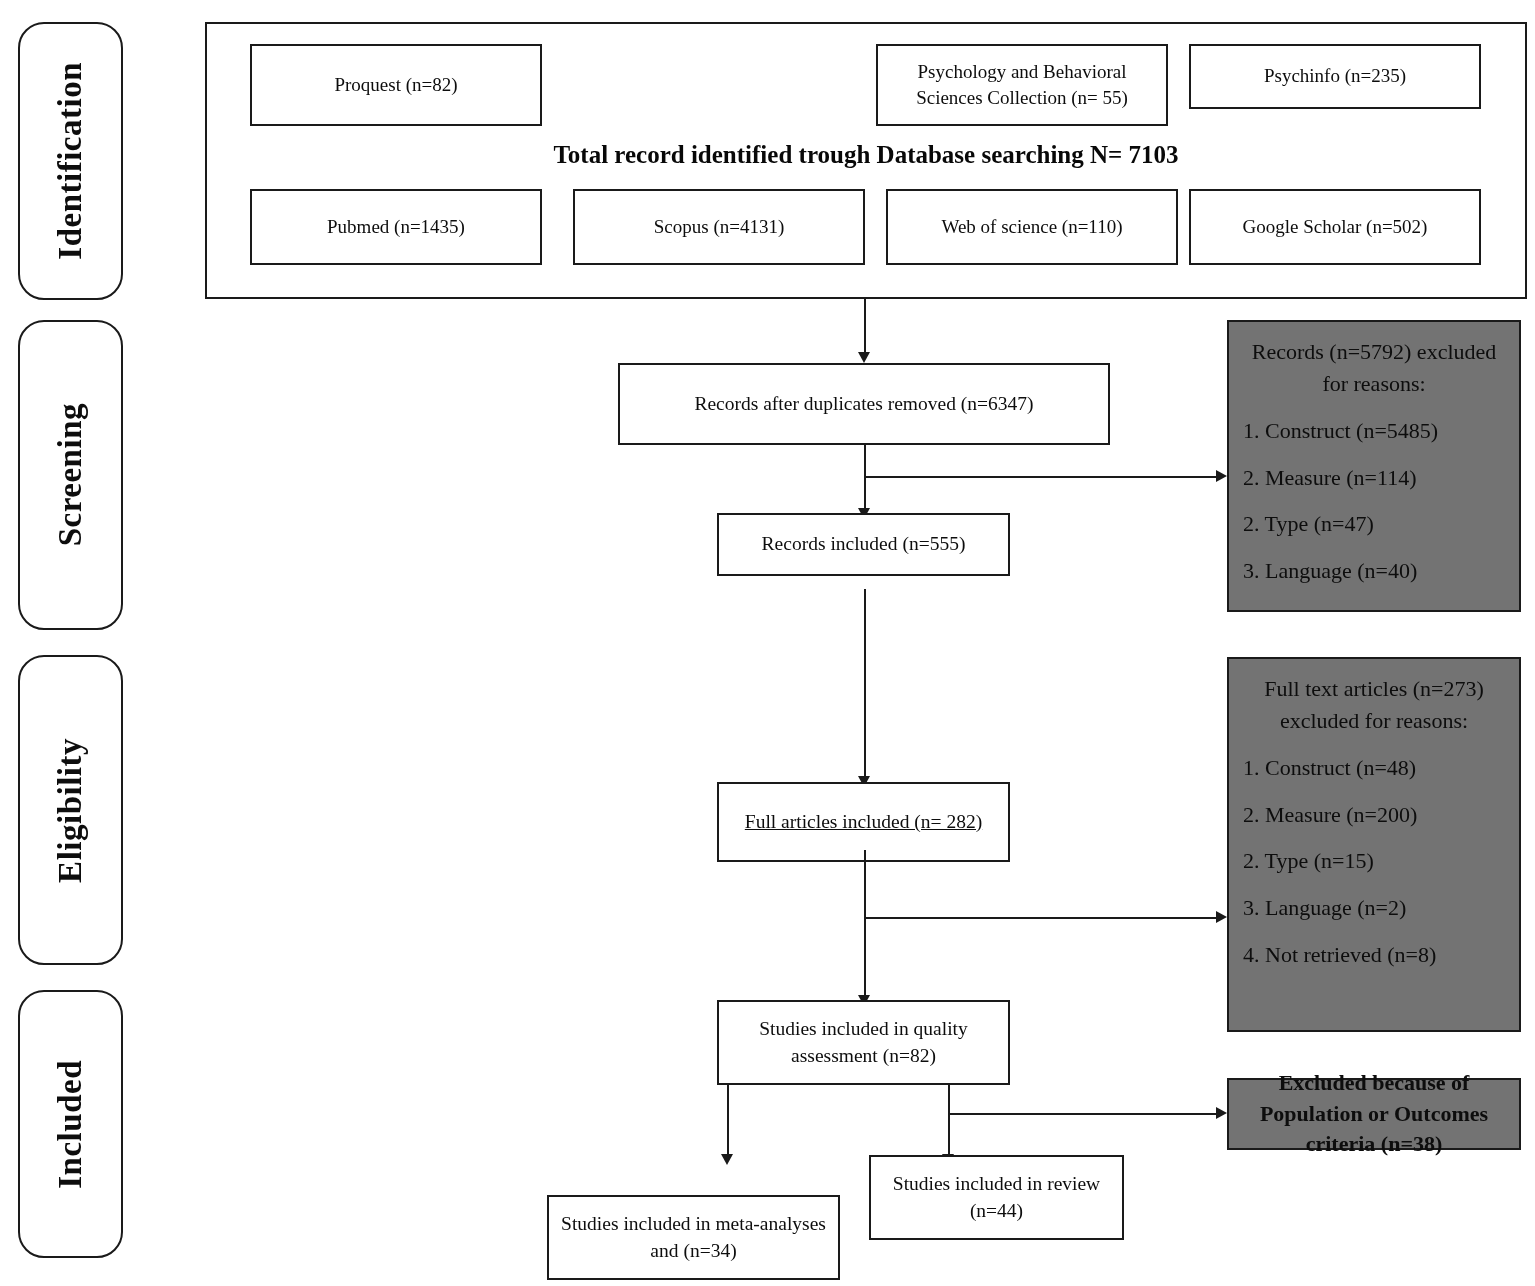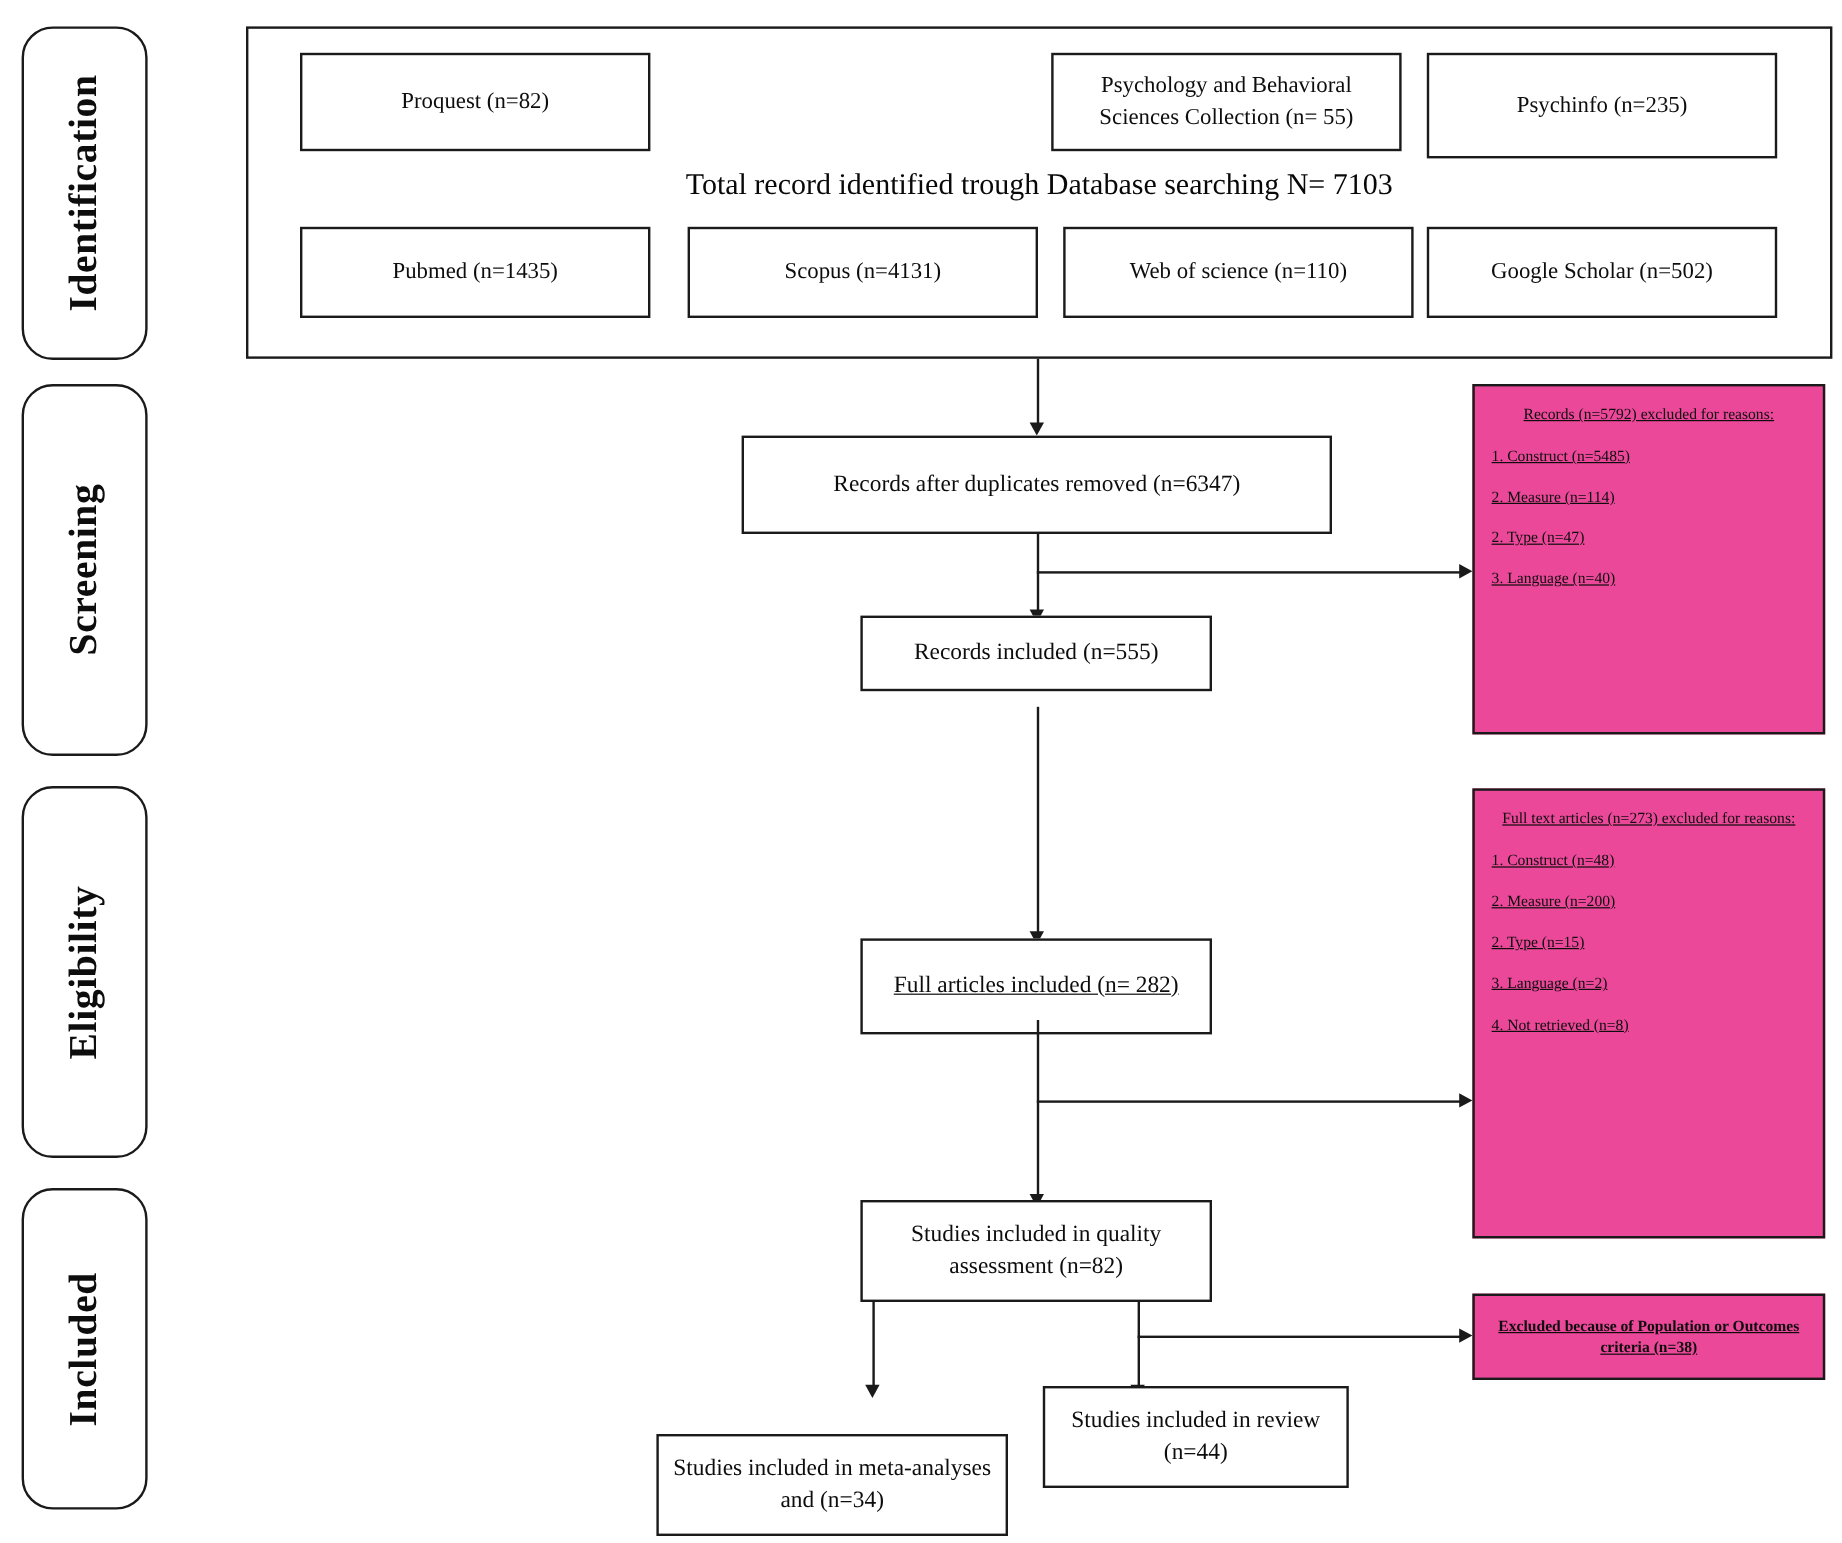--- a/index.html
+++ b/index.html
@@ -63,36 +63,35 @@
     border: 2.5px solid #1a1a1a;
     background: #ffffff;
     box-sizing: border-box;
   }
 
   .db-box { font-size: 19px; }
 
   .total-title {
     position: absolute;
     text-align: center;
-    font-weight: 400;
+    font-weight: 700;
     font-size: 25px;
     white-space: nowrap;
     color: #080808;
   }
 
   
   .side-box {
     position: absolute;
     border: 2.5px solid #1a1a1a;
-    background: #ec4899;
+    background: #737373;
     box-sizing: border-box;
     padding: 14px 14px;
-    font-size: 13px;
+    font-size: 22px;
     color: #0d0d0d;
-    text-decoration: underline;
   }
   .side-box .head {
     text-align: center;
     line-height: 1.45;
     margin-bottom: 16px;
   }
   .side-box .reason {
     text-align: left;
     line-height: 1.4;
     margin-bottom: 16px;
@@ -160,21 +159,21 @@
 
   <div class="box db-box" style="left:250px; top:44px; width:292px; height:82px;">
     <span>Proquest (n=82)</span>
   </div>
 
 
   <div class="box db-box" style="left:876px; top:44px; width:292px; height:82px;">
     <span>Psychology and Behavioral Sciences Collection (n= 55)</span>
   </div>
 
-  <div class="box db-box" style="left:1189px; top:44px; width:292px; height:88px;">
+  <div class="box db-box" style="left:1189px; top:44px; width:292px; height:65px;">
     <span>Psychinfo (n=235)</span>
   </div>
 
   <div class="total-title" style="left:205px; top:141px; width:1322px;">
     <span>Total record identified trough Database searching N= 7103</span>
   </div>
 
   <div class="box db-box" style="left:250px; top:189px; width:292px; height:76px;">
     <span>Pubmed (n=1435)</span>
   </div>

